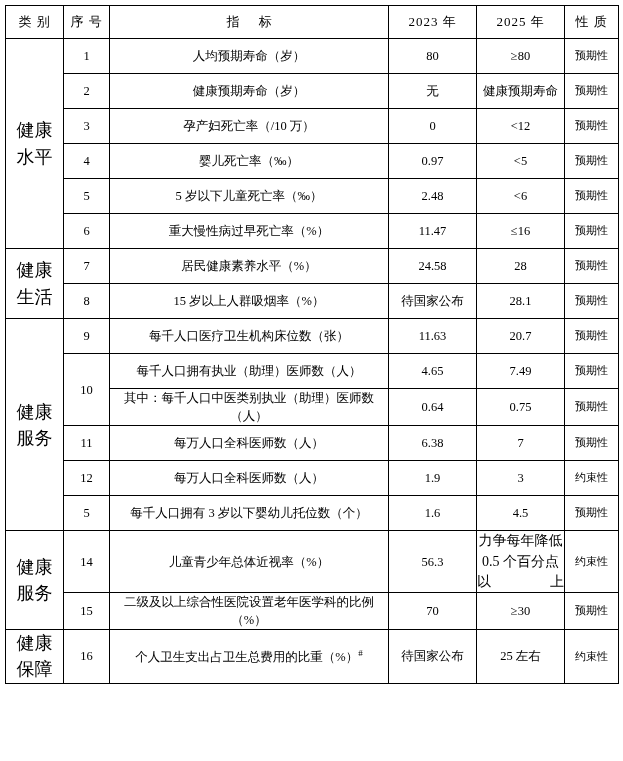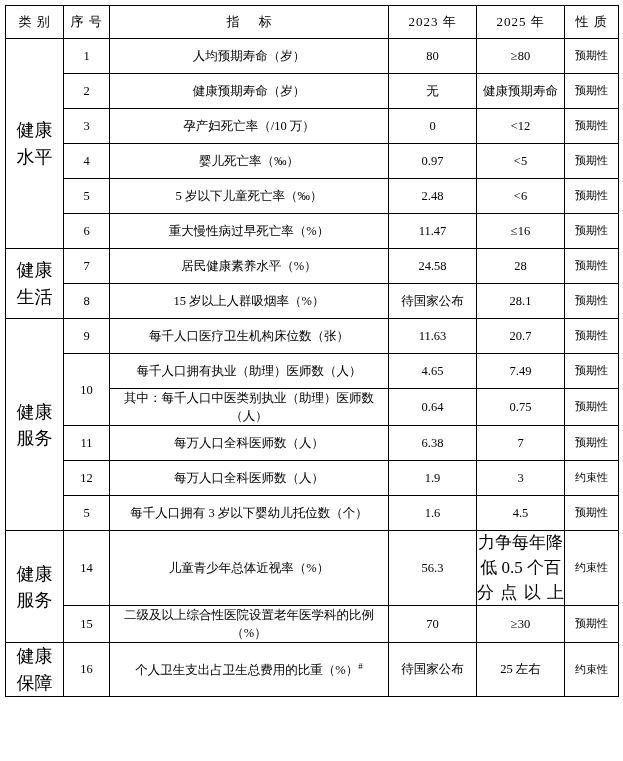--- a/index.html
+++ b/index.html
@@ -66,21 +66,21 @@
     font-size: 12.5px;
     line-height: 1.5;
   }
   td.num, td.val {
     font-size: 12.5px;
   }
   td.val-multi {
     text-align: justify;
     text-align-last: justify;
     padding: 4px 6px;
-    font-size: 17px;
+    font-size: 14px;
     line-height: 1.55;
   }
   td.type {
     font-size: 11px;
   }
   .sup {
     font-size: 9px;
     vertical-align: super;
   }
 </style>

